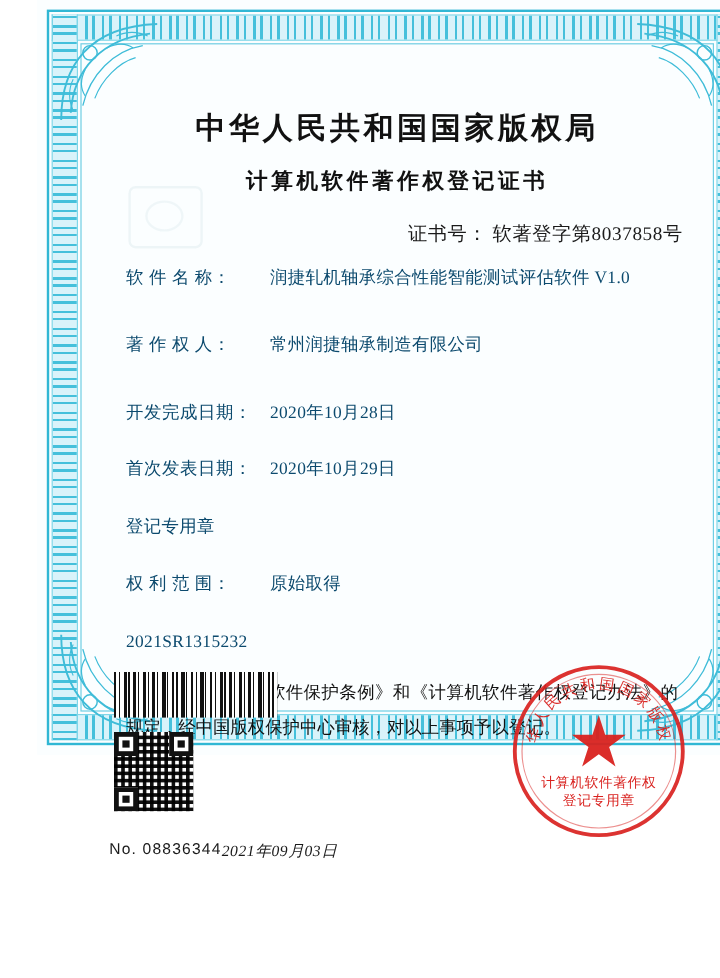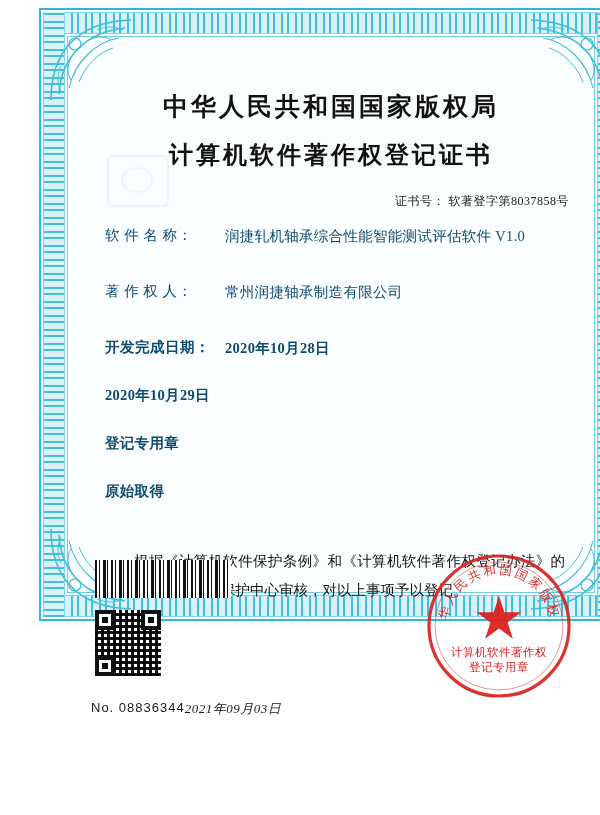--- a/index.html
+++ b/index.html
@@ -114,33 +114,33 @@
     padding-top: 38px;
   }
   .title-main {
     font-size: 25px;
     letter-spacing: 3px;
     color: #111;
     font-weight: bold;
     font-family: "Liberation Serif", "DejaVu Serif", serif;
   }
   .title-sub {
-    font-size: 24px;
+    font-size: 18px;
     letter-spacing: 3px;
     color: #111;
     font-weight: bold;
     margin-top: 16px;
     font-family: "Liberation Serif", "DejaVu Serif", serif;
   }
 
   .cert-no-line {
     margin-top: 22px;
     text-align: right;
     padding-right: 10px;
-    font-size: 12px;
+    font-size: 16px;
     color: #1a1a1a;
     letter-spacing: 0.5px;
   }
 
   .fields {
     margin-top: 16px;
     padding-left: 22px;
     padding-right: 10px;
   }
   .field-row {
@@ -154,21 +154,21 @@
     width: 120px;
     flex: 0 0 120px;
     letter-spacing: 0.5px;
     white-space: nowrap;
   }
   .field-value {
     flex: 1 1 auto;
     letter-spacing: 0.3px;
     line-height: 1.5;
   }
-  .gap-lg { margin-bottom: 26px; font-weight: bold; }
+  .gap-lg { margin-bottom: 26px; }
   .gap-xl { margin-bottom: 34px; }
 
   .paragraph {
     margin-top: 14px;
     padding-left: 22px;
     padding-right: 14px;
     font-size: 14.5px;
     line-height: 2.0;
     color: #111;
     text-align: justify;
@@ -360,32 +360,35 @@
         <div class="field-label">著 作 权 人：</div>
         <div class="field-value">常州润捷轴承制造有限公司</div>
       </div>
 
       <div class="field-row gap-lg">
         <div class="field-label">开发完成日期：</div>
         <div class="field-value">2020年10月28日</div>
       </div>
 
       <div class="field-row gap-lg">
+        <div class="field-label">首次发表日期：</div>
         <div class="field-value">2020年10月29日</div>
       </div>
 
       <div class="field-row gap-lg">
         <div class="field-value">登记专用章</div>
       </div>
 
       <div class="field-row gap-lg">
+        <div class="field-label">权 利 范 围：</div>
         <div class="field-value">原始取得</div>
       </div>
 
       <div class="field-row">
+        <div class="field-value">2021SR1315232</div>
       </div>
 
     </div>
 
     <div class="paragraph">根据《计算机软件保护条例》和《计算机软件著作权登记办法》的规定，经中国版权保护中心审核，对以上事项予以登记。</div>
 
   </div>
 
   <div class="codes">
     <div class="barcode"></div>

